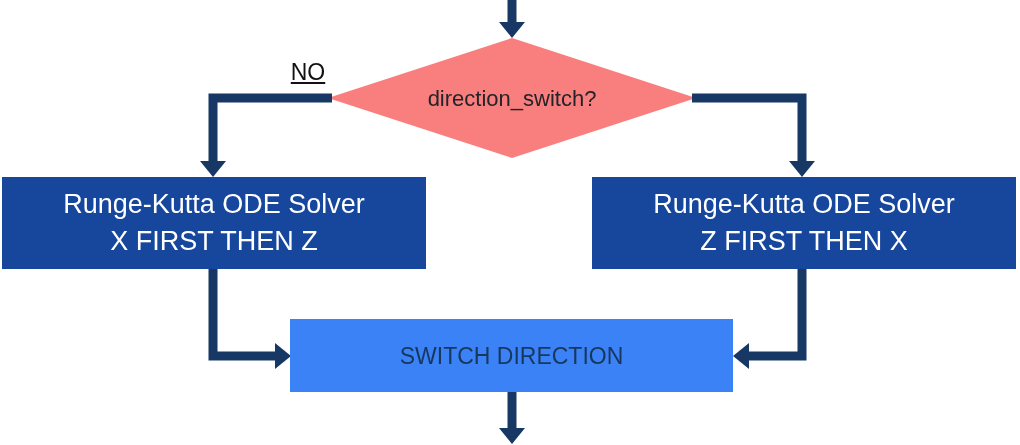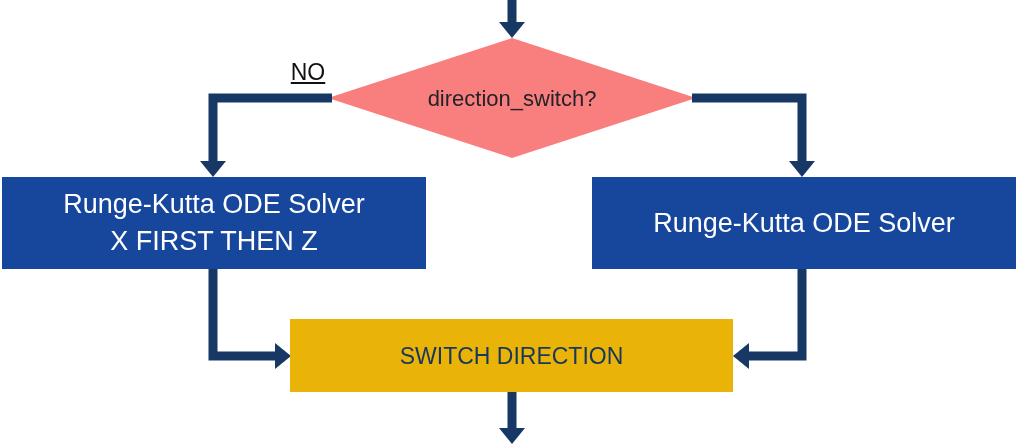--- a/index.html
+++ b/index.html
@@ -98,19 +98,20 @@
   <div class="label diamond-label">direction_switch?</div>
   <div class="label branch-label branch-no">NO</div>
 
   <div class="box solver solver-left" style="background-color: rgb(23, 71, 157);">
     <div>Runge-Kutta ODE Solver</div>
     <div>X FIRST THEN Z</div>
   </div>
 
   <div class="box solver solver-right" style="background-color: rgb(23, 71, 157);">
     <div>Runge-Kutta ODE Solver</div>
+    <div>Z FIRST THEN X</div>
   </div>
 
-  <div class="box switch-box" style="background-color: #eab308; align-items: center;">
+  <div class="box switch-box" style="background-color: #3b82f6; align-items: center;">
     <div>SWITCH DIRECTION</div>
   </div>
 
 </div>
 
 </body></html>

